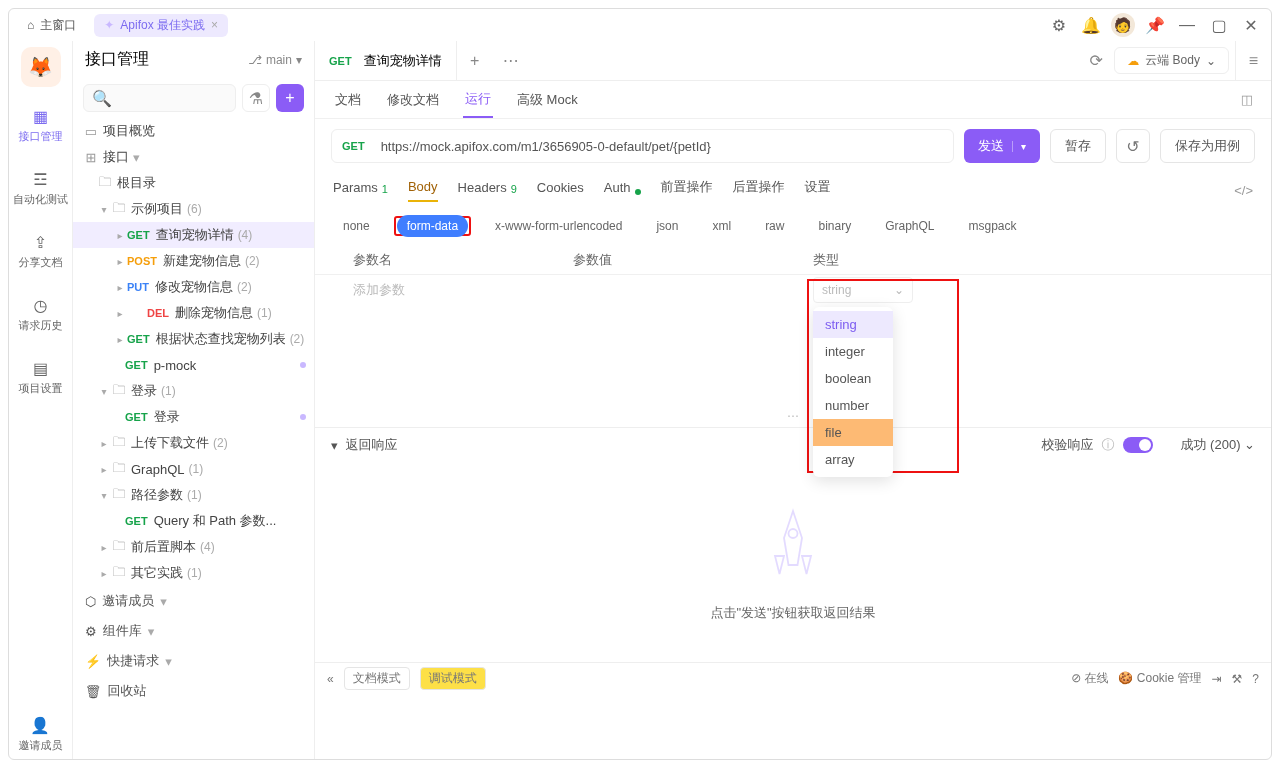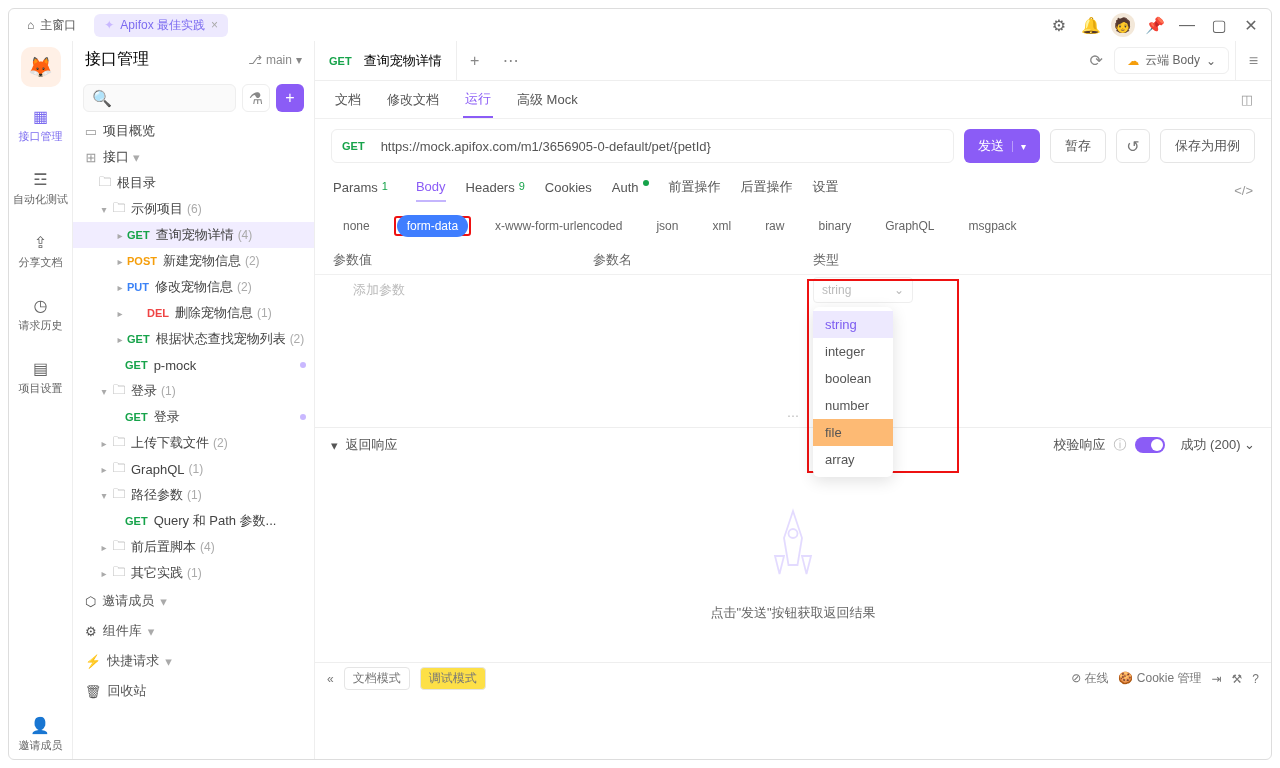--- a/index.html
+++ b/index.html
@@ -52,22 +52,22 @@
 .subtabs .st { padding: 8px 2px; cursor: pointer; }
 .subtabs .st.active { color: #8b5cf6; border-bottom: 2px solid #8b5cf6; }
 .urlrow { display: flex; align-items: center; gap: 10px; padding: 10px 16px; }
 .urlbox { flex: 1; height: 34px; border: 1px solid #eee; border-radius: 6px; display: flex; align-items: center; padding: 0 10px; font-size: 13px; color: #555; gap: 10px; }
 .btn { height: 34px; padding: 0 14px; border-radius: 6px; display: flex; align-items: center; font-size: 13px; cursor: pointer; }
 .btn.primary { background: #8b5cf6; color: #fff; }
 .btn.primary .split { margin-left: 8px; border-left: 1px solid rgba(255,255,255,.4); padding-left: 8px; font-size: 10px; }
 .btn.ghost { border: 1px solid #e5e5e5; color: #555; }
 .iconcircle { width: 34px; height: 34px; border: 1px solid #e5e5e5; border-radius: 6px; display: flex; align-items: center; justify-content: center; color: #777; cursor: pointer; }
 .reqtabs { display: flex; align-items: center; gap: 20px; padding: 0 18px; height: 34px; font-size: 13px; color: #555; }
-.reqtabs .rt { cursor: pointer; display: flex; align-items: flex-start; gap: 4px; padding-bottom: 6px; }
-.reqtabs .rt.active { color: #8b5cf6; border-bottom: 2px solid #c4b5fd; margin-left: 8px; }
+.reqtabs .rt { cursor: pointer; display: flex; align-items: flex-end; gap: 4px; padding-bottom: 6px; }
+.reqtabs .rt.active { color: #a16207; border-bottom: 2px solid #eab308; }
 .reqtabs .badge { font-size: 11px; color: #16a34a; }
 .reqtabs .dotg { width: 6px; height: 6px; border-radius: 50%; background: #16a34a; }
 .bodytypes { display: flex; align-items: center; gap: 14px; padding: 8px 18px; font-size: 12px; color: #666; }
 .bodytypes .bt { cursor: pointer; padding: 4px 10px; border-radius: 12px; }
 .bodytypes .bt.active { background: #3f7eff; color: #fff; }
 .bt-wrap { border: 2px solid #e11; border-radius: 3px; padding: 1px; }
 .gridhead, .gridrow { display: grid; grid-template-columns: 240px 240px 100px 1fr; gap: 0; padding: 0 18px; align-items: center; height: 30px; font-size: 13px; }
 .gridhead { color: #666; border-bottom: 1px solid #f0f0f0; }
 .gridrow { color: #bbb; }
 .typecell { position: relative; }
@@ -351,22 +351,22 @@
         <span class="bt">json</span>
         <span class="bt">xml</span>
         <span class="bt">raw</span>
         <span class="bt">binary</span>
         <span class="bt">GraphQL</span>
         <span class="bt">msgpack</span>
       </div>
 
       <div style="position:relative">
         <div class="gridhead">
+          <span style="padding-left:20px">参数名</span>
           <span>参数值</span>
-          <span style="padding-left:20px">参数名</span>
           <span>类型</span>
         </div>
         <div class="gridrow">
           <span style="padding-left:20px">添加参数</span>
           <span></span>
           <span class="typecell">
             <span class="typebox">
                 <span>string</span>
                 <span>⌄</span>
               </span>
@@ -387,21 +387,21 @@
       </div>
 
       <div class="resp-sec">
         <div class="resp-head">
           <span>▾</span>
           <span>返回响应</span>
           <span class="sp"></span>
           <span>校验响应</span>
           <span style="color:#bbb">ⓘ</span>
           <span class="switch"></span>
-          <span style="margin-left:8px"><span>成功 (200)</span> <span>⌄</span></span>
+          <span style="margin-left:20px"><span>成功 (200)</span> <span>⌄</span></span>
         </div>
         <div class="resp-body">
           <svg class="rocket" viewBox="0 0 100 100">
               <path d="M50 10 L60 40 L55 70 L45 70 L40 40 Z M30 60 L40 60 L35 80 Z M60 60 L70 60 L65 80 Z" fill="none" stroke="#c9b8ff" stroke-width="2"></path>
               <circle cx="50" cy="35" r="5" fill="none" stroke="#c9b8ff" stroke-width="2"></circle>
             </svg>
           <span>点击"发送"按钮获取返回结果</span>
         </div>
       </div>
 

